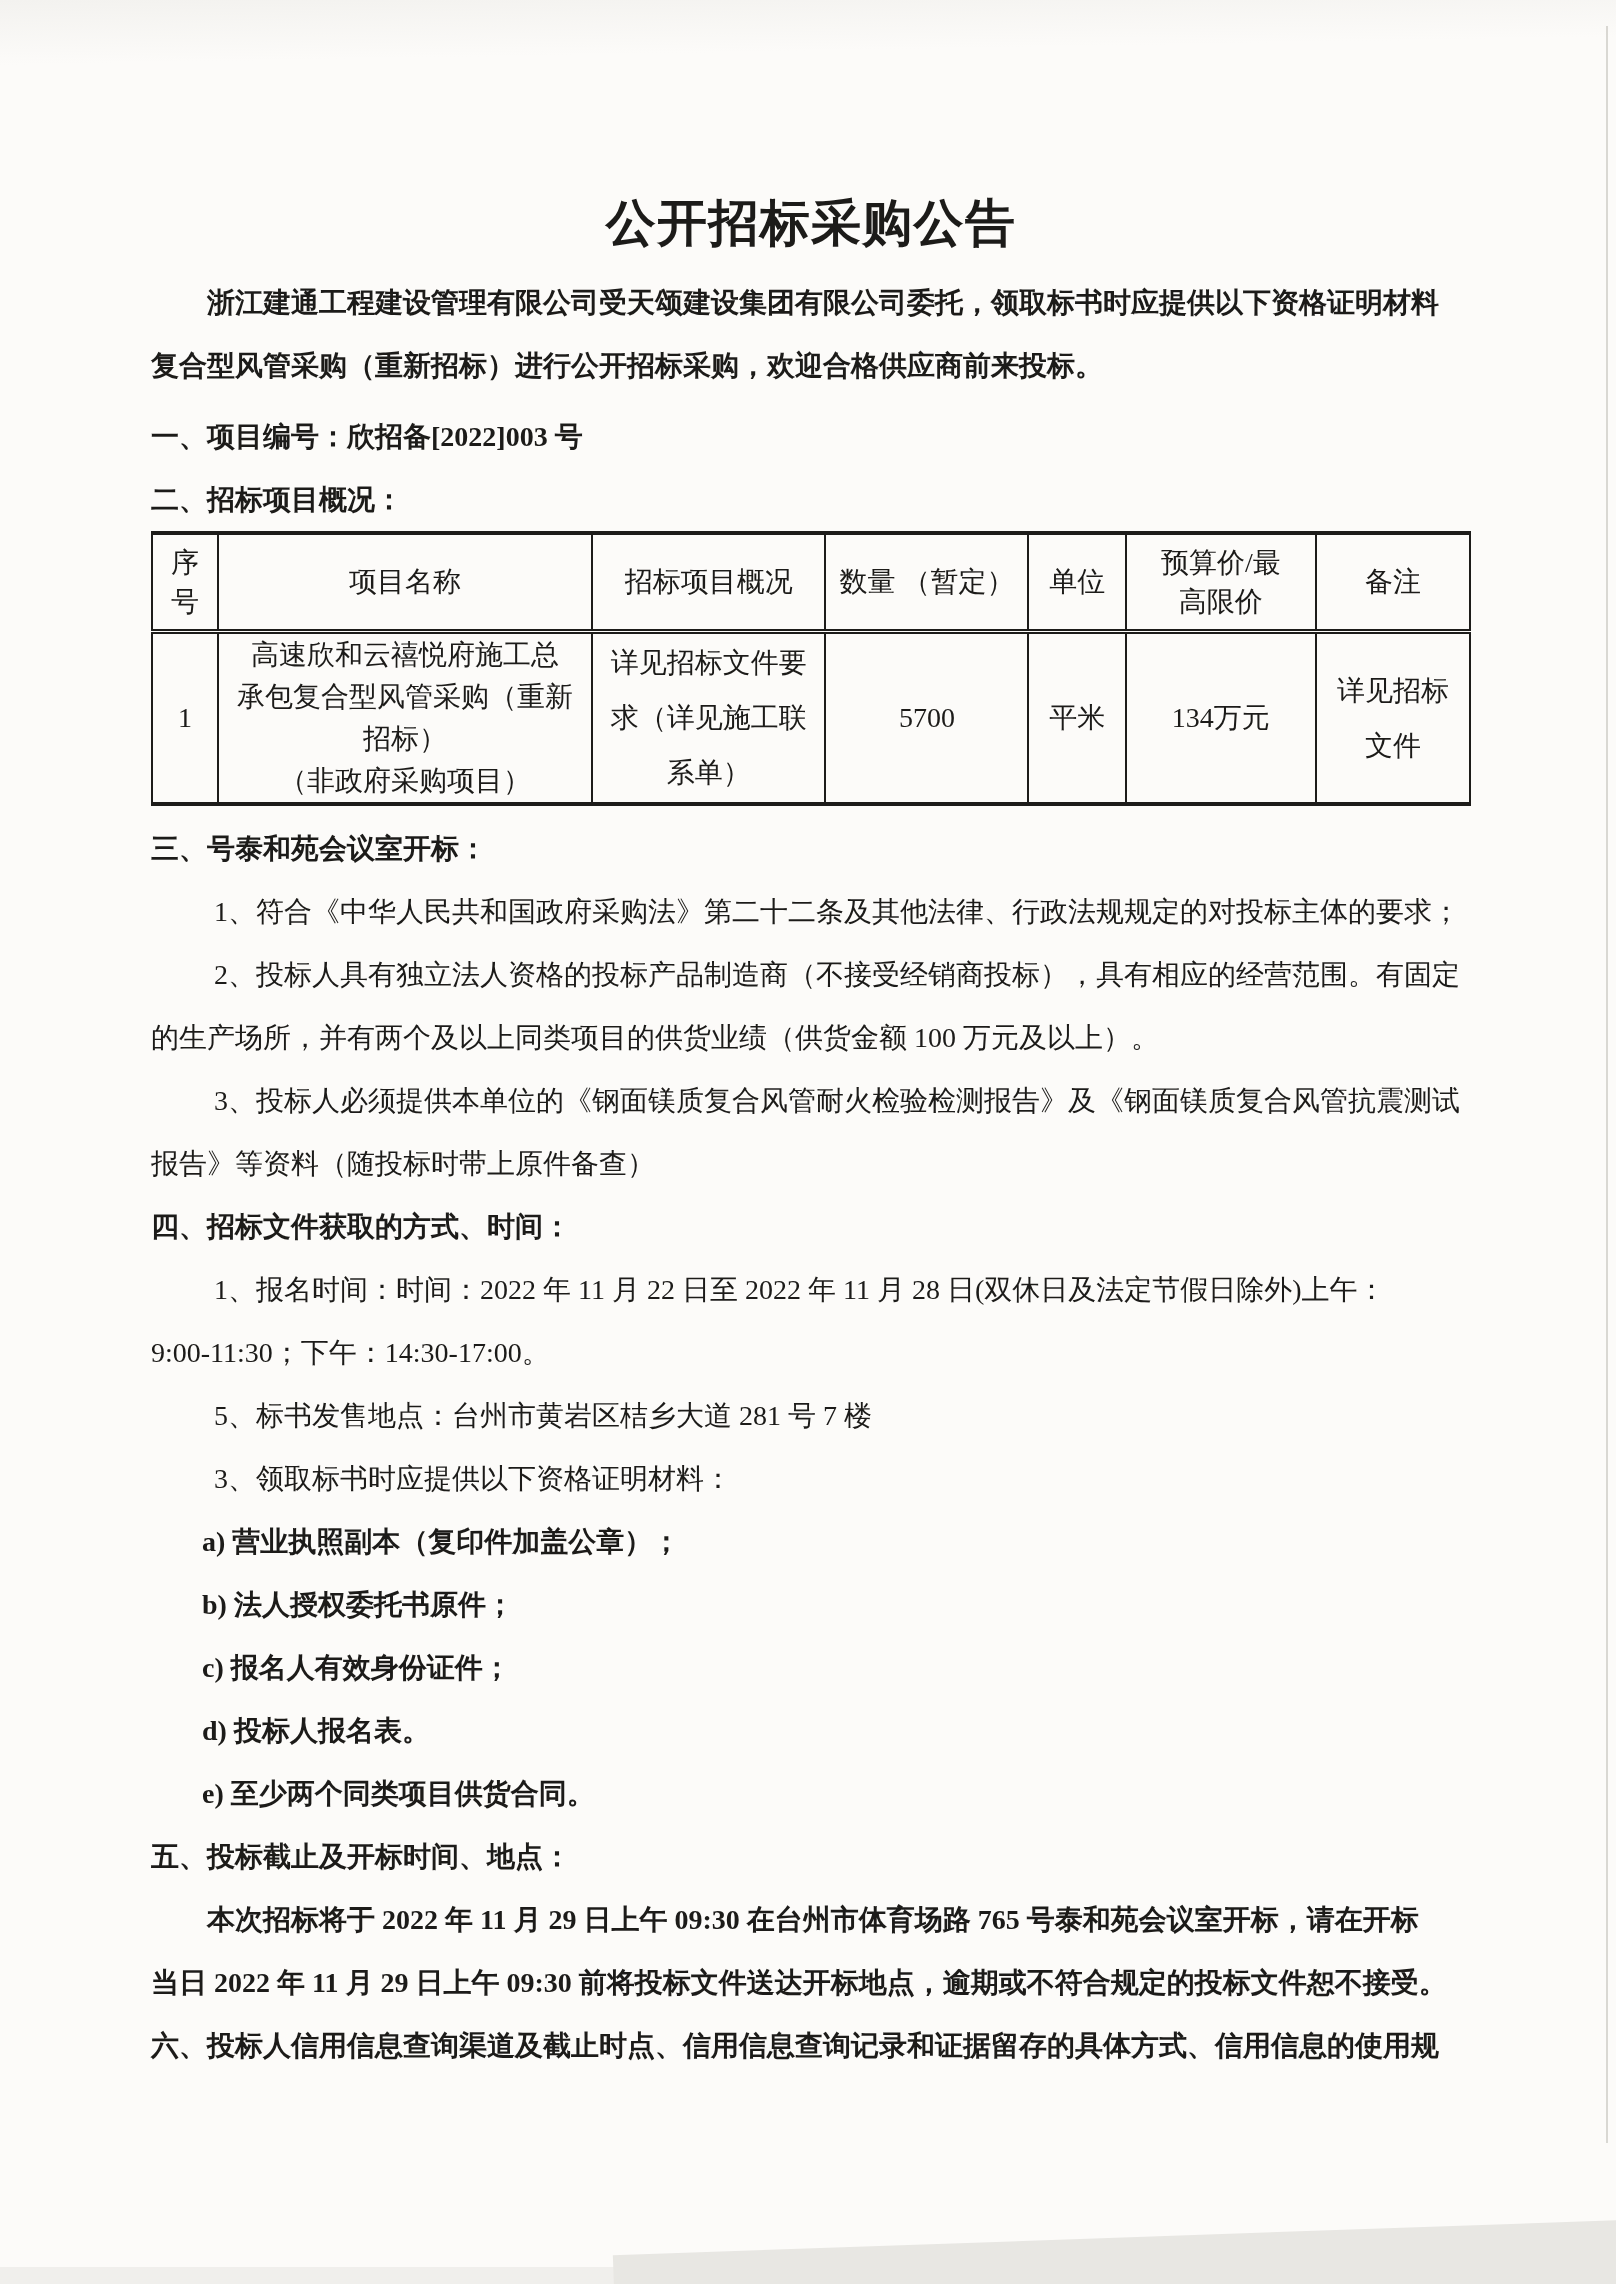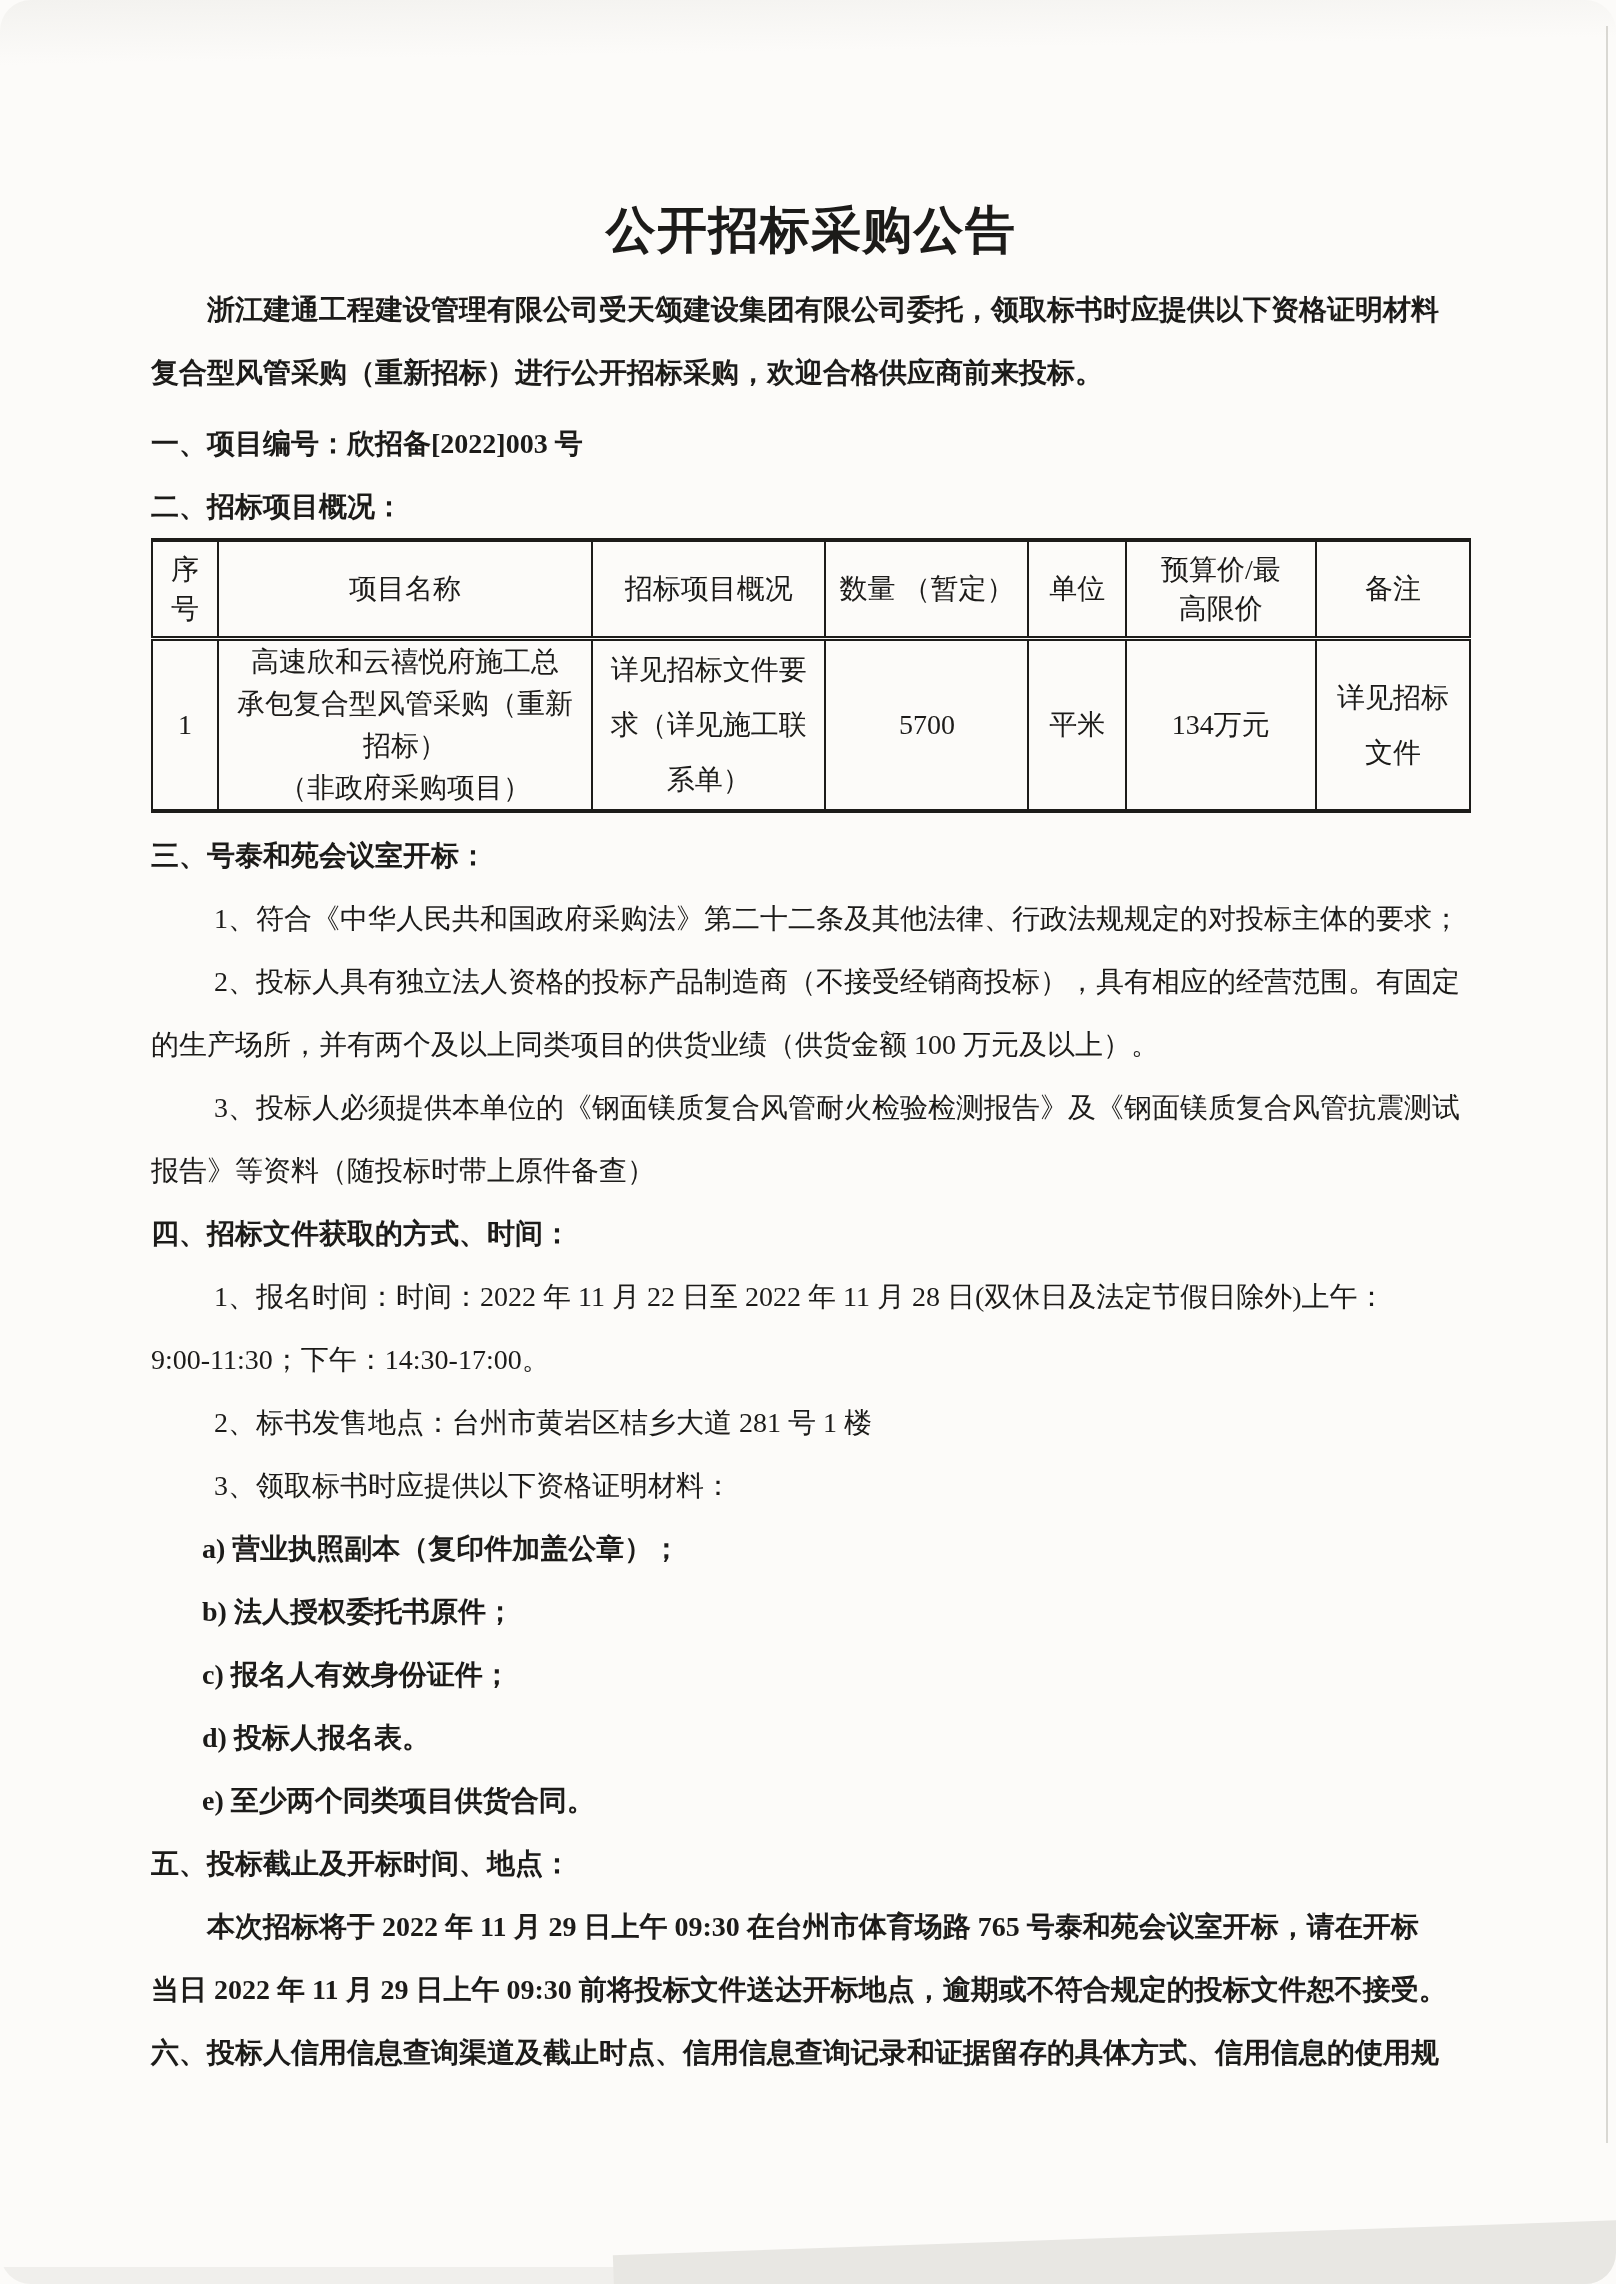--- a/index.html
+++ b/index.html
@@ -3,24 +3,23 @@
 <meta charset="utf-8">
 <title>公开招标采购公告</title>
 <style>
   html,body{margin:0;padding:0;background:#fcfbf9;}
   .doc{
     position:relative;
     width:1616px;height:2284px;
     background:#fcfbf9;
     overflow:hidden;
     box-sizing:border-box;
-    padding:12px 145px 0 151px;
+    padding:5px 145px 0 151px;
     color:#1c1b19;
     font-family:"Liberation Serif","DejaVu Serif",serif;
-    border-radius:31px;
   }
   .line{font-size:28px;line-height:63px;white-space:nowrap;}
   .bold{font-weight:700;}
   .title{
     margin-top:182px;
     font-size:50px;line-height:72px;
     font-weight:700;text-align:center;letter-spacing:1.3px;
     white-space:nowrap;
   }
   .intro-first{margin-top:12.4px;}
@@ -143,21 +142,21 @@
   <div class="line bold h-s3">三、号泰和苑会议室开标：</div>
   <div class="line indent-item">1、符合《中华人民共和国政府采购法》第二十二条及其他法律、行政法规规定的对投标主体的要求；</div>
   <div class="line indent-item">2、投标人具有独立法人资格的投标产品制造商（不接受经销商投标），具有相应的经营范围。有固定</div>
   <div class="line">的生产场所，并有两个及以上同类项目的供货业绩（供货金额 100 万元及以上）。</div>
   <div class="line indent-item">3、投标人必须提供本单位的《钢面镁质复合风管耐火检验检测报告》及《钢面镁质复合风管抗震测试</div>
   <div class="line">报告》等资料（随投标时带上原件备查）</div>
 
   <div class="line bold">四、招标文件获取的方式、时间：</div>
   <div class="line indent-item">1、报名时间：时间：2022 年 11 月 22  日至 2022 年 11 月 28 日(双休日及法定节假日除外)上午：</div>
   <div class="line">9:00-11:30；下午：14:30-17:00。</div>
-  <div class="line indent-item">2、标书发售地点：台州市黄岩区桔乡大道 281 号 1 楼</div>
+  <div class="line indent-item">5、标书发售地点：台州市黄岩区桔乡大道 281 号 7 楼</div>
   <div class="line indent-item">3、领取标书时应提供以下资格证明材料：</div>
   <div class="line bold indent-sub">a) 营业执照副本（复印件加盖公章）；</div>
   <div class="line bold indent-sub">b) 法人授权委托书原件；</div>
   <div class="line bold indent-sub">c) 报名人有效身份证件；</div>
   <div class="line bold indent-sub">d) 投标人报名表。</div>
   <div class="line bold indent-sub">e) 至少两个同类项目供货合同。</div>
 
   <div class="line bold">五、投标截止及开标时间、地点：</div>
   <div class="line bold indent-2">本次招标将于 2022 年 11 月 29 日上午 09:30 在台州市体育场路 765 号泰和苑会议室开标，请在开标</div>
   <div class="line bold">当日 2022 年 11 月 29 日上午 09:30 前将投标文件送达开标地点，逾期或不符合规定的投标文件恕不接受。</div>

